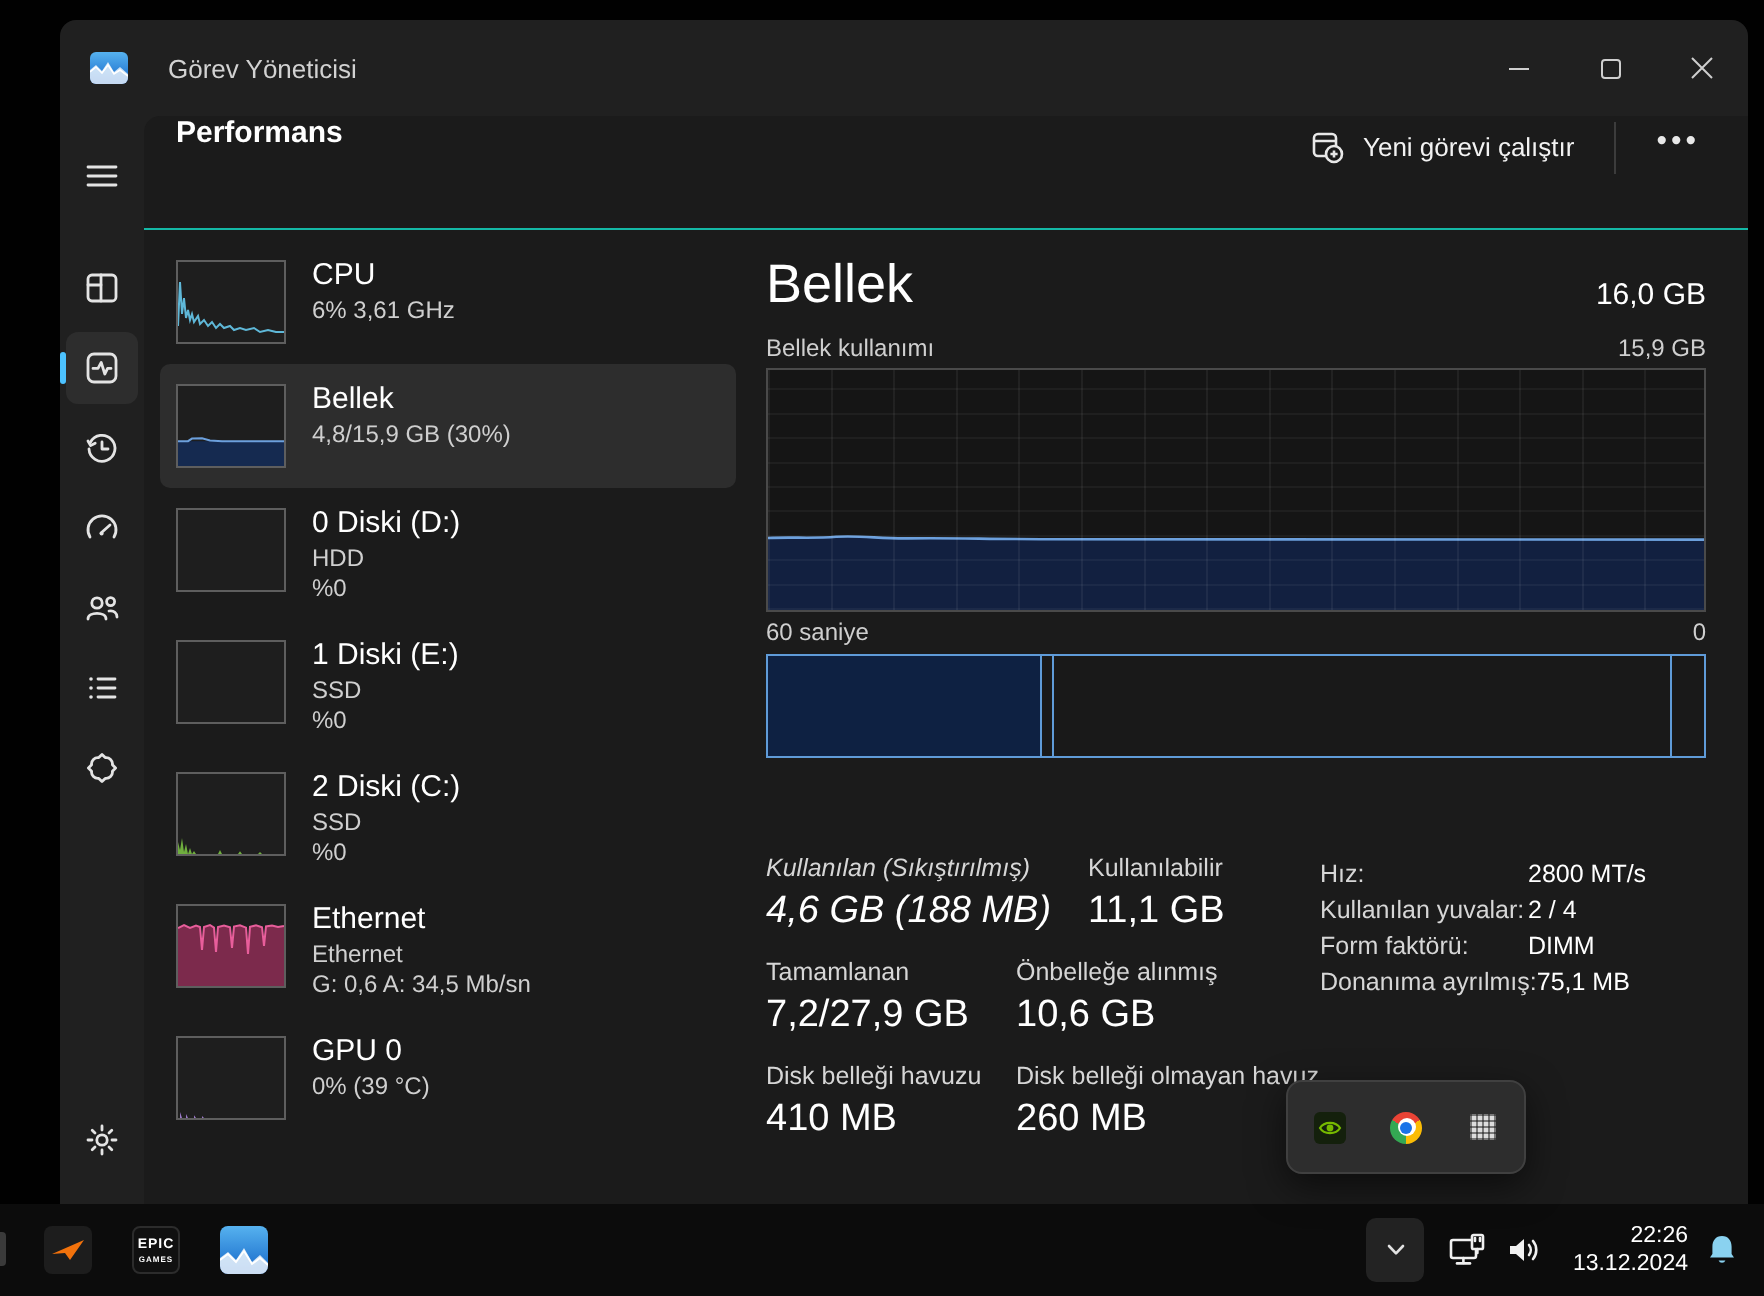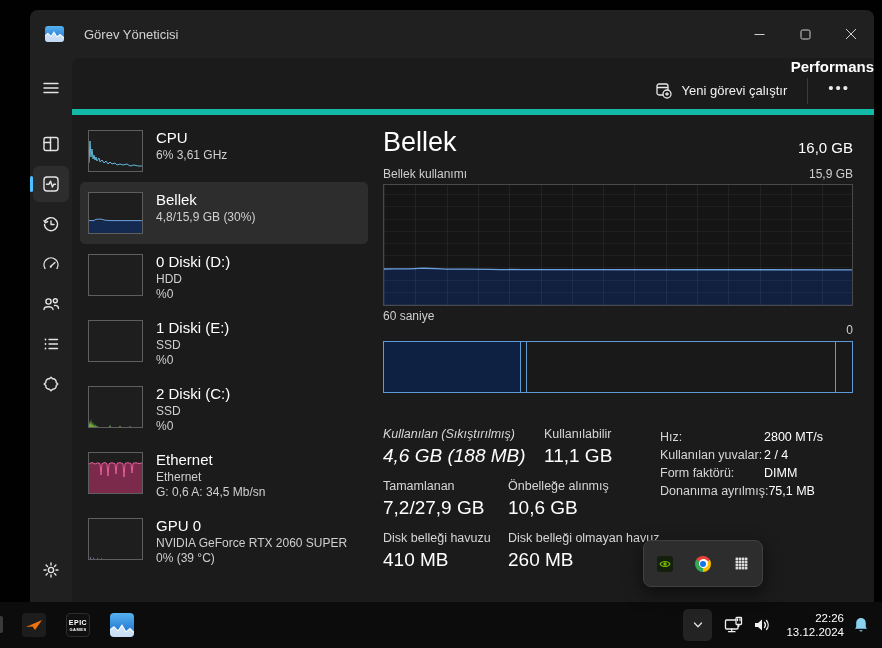--- a/index.html
+++ b/index.html
@@ -29,21 +29,21 @@
   .rail-btn.selected::before { content:""; position:absolute; left:-3px; top:10px; width:3px; height:16px;
     border-radius:2px; background:var(--accent); }
   .rail-spacer { flex:1; }
   .rail-btn.settings { margin-bottom:14px; }
   .rail-btn svg { stroke:#e4e4e4; fill:none; stroke-width:1.4; stroke-linecap:round; stroke-linejoin:round; }
 
   
   .content { position:absolute; left:42px; top:48px; right:0; bottom:0;
     background:#1b1b1b; border-top-left-radius:8px; }
   .content-header { position:absolute; left:0; top:0; right:0; height:57px;
-    display:flex; align-items:flex-end; border-bottom:6px solid #14b8a6;flex-direction:column; }
+    display:flex; align-items:flex-start; border-bottom:1px solid #14b8a6; }
   .page-title { margin-left:16px; font-size:15px; font-weight:700; color:#fff; }
   .header-actions { margin-left:auto; display:flex; align-items:center; margin-right:14px; }
   .run-task-btn { display:flex; align-items:center; gap:9px; padding:7px 10px; border-radius:5px; color:#f2f2f2; font-size:13px; }
   .run-task-btn svg { stroke:#e8e8e8; fill:none; stroke-width:1.3; }
   .header-sep { width:1px; height:26px; background:#3c3c3c; margin:0 10px; }
   .more-btn { padding:4px 10px 10px 10px; border-radius:5px; color:#e8e8e8; font-size:15px; letter-spacing:2px; }
 
   
   .device-list { position:absolute; left:8px; top:62px; width:288px; }
   .device-item { display:flex; gap:13px; padding:8px 8px 8px 8px; border-radius:5px; min-height:62px; }
@@ -60,21 +60,21 @@
   .mem-title { font-size:27px; font-weight:300; color:#fff; line-height:32px; }
   .mem-total { margin-left:auto; font-size:15px; color:#fff; padding-bottom:2px; }
   .usage-row { display:flex; margin-top:9px; font-size:12px; color:#cfcfcf; }
   .usage-max { margin-left:auto; }
   .graph { position:relative; margin-top:3px; height:122px; border:1px solid #4a4a4a; background:#151515; }
   .graph svg { position:absolute; inset:0; }
   .graph .grid { position:absolute; inset:0;
     background-image:
       repeating-linear-gradient(90deg, rgba(255,255,255,0.055) 0 1px, transparent 1px 31.3px),
       repeating-linear-gradient(0deg, rgba(255,255,255,0.045) 0 1px, transparent 1px 12.2px); }
-  .axis-row { display:flex; margin-top:3px; font-size:12px; color:#cfcfcf;flex-direction:column; }
+  .axis-row { display:flex; margin-top:3px; font-size:12px; color:#cfcfcf; }
   .axis-right { margin-left:auto; }
   .comp-label { margin-top:9px; font-size:12px; color:#cfcfcf; }
   .comp-bar { position:relative; margin-top:4px; height:52px; border:1px solid #5f9bd8; background:#191919; }
   .comp-used { position:absolute; left:0; top:0; bottom:0; background:#0e2142; border-right:1px solid #5f9bd8; }
   .comp-div { position:absolute; top:0; bottom:0; width:1px; background:#5f9bd8; }
 
   .stats { position:absolute; left:0; top:300px; width:290px; }
   .stat-row { display:flex; margin-bottom:9px; }
   .stat-cell { }
   .stat-row .c1 { flex:0 0 125px; }
@@ -311,21 +311,20 @@
         </div>
 
         <div class="device-item">
           <div class="thumb">
             <svg width="53" height="40" viewBox="0 0 53 40">
                 <path d="M1,40 L1,37 L2,40 L4,40 L4,38 L5,40 L8,40 L8,38.6 L9,40 L12,40 L12,39 L13,40 Z" fill="#9b79c8"></path>
               </svg>
           </div>
           <div class="device-text">
             <div class="device-title">GPU 0</div>
-            <div class="device-sub">NVIDIA GeForce RTX 2060 SUPER</div>
             <div class="device-sub">0% (39 °C)</div>
           </div>
         </div>
       </div>
 
       <div class="detail">
         <div class="mem-head">
           <span class="mem-title">Bellek</span>
           <span class="mem-total">16,0 GB</span>
         </div>

